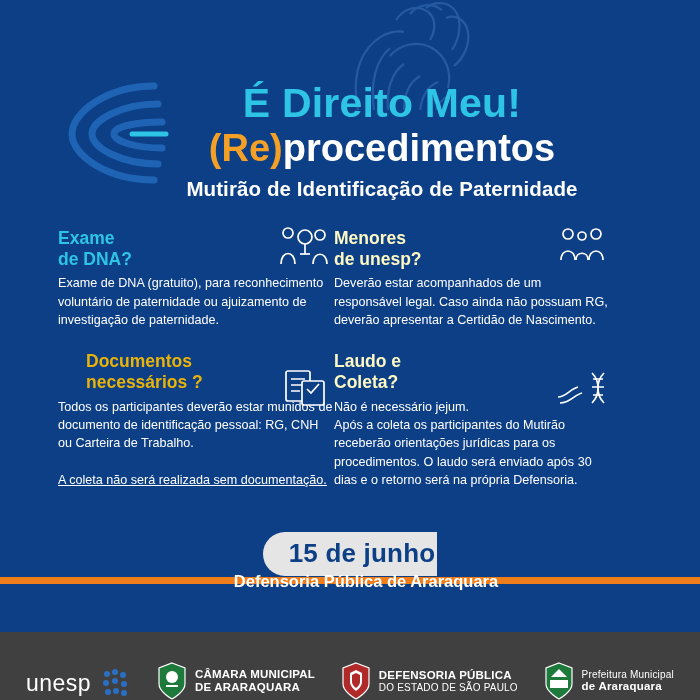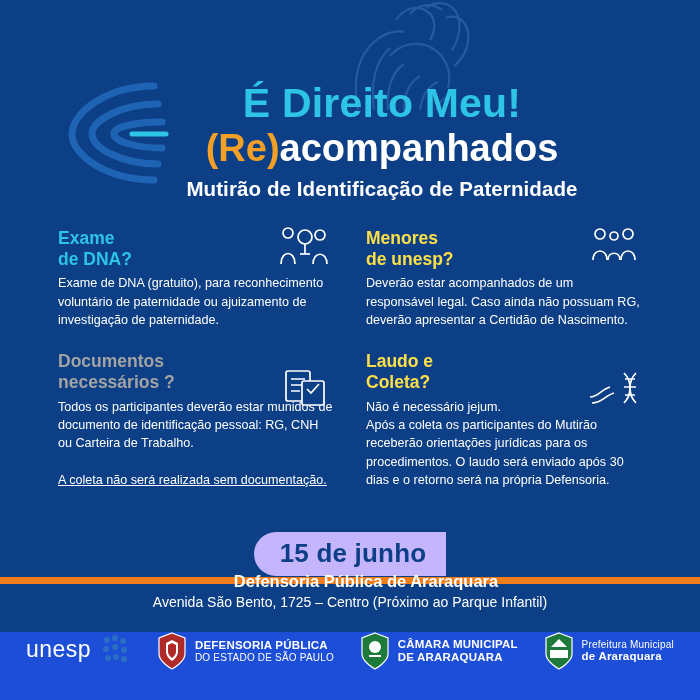--- a/index.html
+++ b/index.html
@@ -58,35 +58,34 @@
     margin-top: 6px;
     letter-spacing: .1px;
   }
 
   
   .cols {
     position: absolute;
     top: 228px; left: 0; width: 700px;
     display: flex;
     padding: 0 58px;
-    gap: 32px;
   }
   .col { width: 276px; }
 
   .qblock { margin-bottom: 22px; position: relative; }
   .qhead {
     font-size: 17.5px;
     font-weight: bold;
     line-height: 1.18;
     margin-bottom: 5px;
     padding-right: 64px;
   }
   .qhead.cyan { color: #2ec4e6; }
-  .qhead.green { color: #fde047; }
-  .qhead.orange { color: #a3a3a3; }
+  .qhead.green { color: #fef9c3; }
+  .qhead.orange { color: #eab308; margin-left: 28px; }
   .qbody {
     font-size: 12.6px;
     line-height: 1.46;
     color: #ffffff;
   }
   .qbody b { font-weight: normal; }
   .qbody .u { text-decoration: underline; margin-top: 22px; }
   .ico {
     position: absolute;
     top: -4px; right: 0;
@@ -94,25 +93,25 @@
   }
   .ico.r2 { top: 16px; }
 
   
   .datebar {
     position: absolute;
     top: 532px; left: 0; width: 700px;
     display: flex; justify-content: center; align-items: stretch;
   }
   .date-left {
-    background: #c4b5fd;
+    background: #e5e5e5;
     color: #0c3f86;
     font-size: 26px;
     font-weight: bold;
-    padding: 6px 20px 7px 26px;
+    padding: 6px 2px 7px 26px;
     border-top-left-radius: 22px;
     border-bottom-left-radius: 22px;
     letter-spacing: .2px;
   }
   .date-right {
     background: #f4a027;
     color: #ffffff;
     font-size: 26px;
     font-weight: bold;
     padding: 6px 26px 7px 20px;
@@ -142,23 +141,23 @@
     top: 577px; left: 0;
     width: 700px; height: 7px;
     background: #ef7d1a;
   }
 
   
   .footer {
     position: absolute;
     bottom: 0; left: 0;
     width: 700px; height: 68px;
-    background: #1d4ed8;
+    background: #404040;
     display: flex;
-    align-items: flex-start;
+    align-items: flex-end;
     justify-content: space-between;
     padding: 0 26px;
   }
   .logo { display: flex; align-items: center; gap: 8px; }
   .unesp-txt {
     color: #ffffff;
     font-size: 23px;
     letter-spacing: .5px;
     font-weight: normal;
   }
@@ -200,21 +199,21 @@
       </g>
       <g fill="none" stroke="#2ec4e6" stroke-width="5" stroke-linecap="round">
         <path d="M130 56 L96 56"></path>
       </g>
     </svg>
   </div>
 
   <div class="title-block">
     <div class="t1">É Direito Meu!</div>
     <div class="t2">
-      <span class="re">(Re)</span><span>acompanhados</span>
+      <span class="re">(Re)</span><span>procedimentos</span>
     </div>
     <div class="t3">Mutirão de Identificação de Paternidade</div>
   </div>
 
   <div class="cols">
 
     <div class="col">
 
       <div class="qblock">
         <div class="ico">
@@ -310,21 +309,20 @@
     </div>
   </div>
 
   <div class="datebar">
     <div class="date-left">15 de junho</div>
   </div>
 
   <div class="stripe"></div>
 
   <div class="venue">Defensoria Pública de Araraquara</div>
-  <div class="addr">Avenida São Bento, 1725 – Centro (Próximo ao Parque Infantil)</div>
 
   <div class="footer">
 
     <div class="logo">
       <span class="unesp-txt">unesp</span>
       <svg class="crest-sq" viewBox="0 0 32 34" width="32" height="34" aria-hidden="true">
         <g fill="#2a6fc4">
           <circle cx="8" cy="8" r="3"></circle>
             <circle cx="16" cy="6" r="3"></circle>
             <circle cx="24" cy="9" r="3"></circle>
@@ -333,39 +331,39 @@
             <circle cx="25" cy="18" r="3"></circle>
           <circle cx="9" cy="26" r="3"></circle>
             <circle cx="17" cy="25" r="3"></circle>
             <circle cx="25" cy="27" r="3"></circle>
         </g>
       </svg>
     </div>
 
     <div class="logo">
       <svg class="crest" viewBox="0 0 30 38" width="30" height="38" aria-hidden="true">
+        <path d="M15 1 L28 6 V22 C28 30 15 37 15 37 C15 37 2 30 2 22 V6 Z" fill="#1d7a3a" stroke="#ffffff" stroke-width="1.2"></path>
+        <circle cx="15" cy="15" r="6" fill="#ffffff"></circle>
+        <path d="M9 24 H21" stroke="#ffffff" stroke-width="2"></path>
+      </svg>
+      <div class="logo-lines">
+        <div class="ll1">CÂMARA MUNICIPAL</div>
+        <div class="ll1">DE ARARAQUARA</div>
+      </div>
+    </div>
+
+    <div class="logo">
+      <svg class="crest" viewBox="0 0 30 38" width="30" height="38" aria-hidden="true">
         <path d="M15 1 L28 6 V22 C28 30 15 37 15 37 C15 37 2 30 2 22 V6 Z" fill="#b02a2a" stroke="#ffffff" stroke-width="1.2"></path>
         <path d="M15 8 L21 11 V20 C21 25 15 29 15 29 C15 29 9 25 9 20 V11 Z" fill="#ffffff"></path>
         <path d="M15 11 L19 13 V20 C19 23 15 26 15 26 C15 26 11 23 11 20 V13 Z" fill="#b02a2a"></path>
       </svg>
       <div class="logo-lines">
         <div class="ll1">DEFENSORIA PÚBLICA</div>
         <div class="ll2">DO ESTADO DE SÃO PAULO</div>
-      </div>
-    </div>
-
-    <div class="logo">
-      <svg class="crest" viewBox="0 0 30 38" width="30" height="38" aria-hidden="true">
-        <path d="M15 1 L28 6 V22 C28 30 15 37 15 37 C15 37 2 30 2 22 V6 Z" fill="#1d7a3a" stroke="#ffffff" stroke-width="1.2"></path>
-        <circle cx="15" cy="15" r="6" fill="#ffffff"></circle>
-        <path d="M9 24 H21" stroke="#ffffff" stroke-width="2"></path>
-      </svg>
-      <div class="logo-lines">
-        <div class="ll1">CÂMARA MUNICIPAL</div>
-        <div class="ll1">DE ARARAQUARA</div>
       </div>
     </div>
 
     <div class="logo">
       <svg class="crest" viewBox="0 0 30 38" width="30" height="38" aria-hidden="true">
         <path d="M15 1 L28 6 V22 C28 30 15 37 15 37 C15 37 2 30 2 22 V6 Z" fill="#1d7a3a" stroke="#ffffff" stroke-width="1.2"></path>
         <path d="M6 18 H24 V26 H6 Z" fill="#ffffff"></path>
         <path d="M15 7 L23 15 H7 Z" fill="#ffffff"></path>
       </svg>
       <div class="logo-lines">

